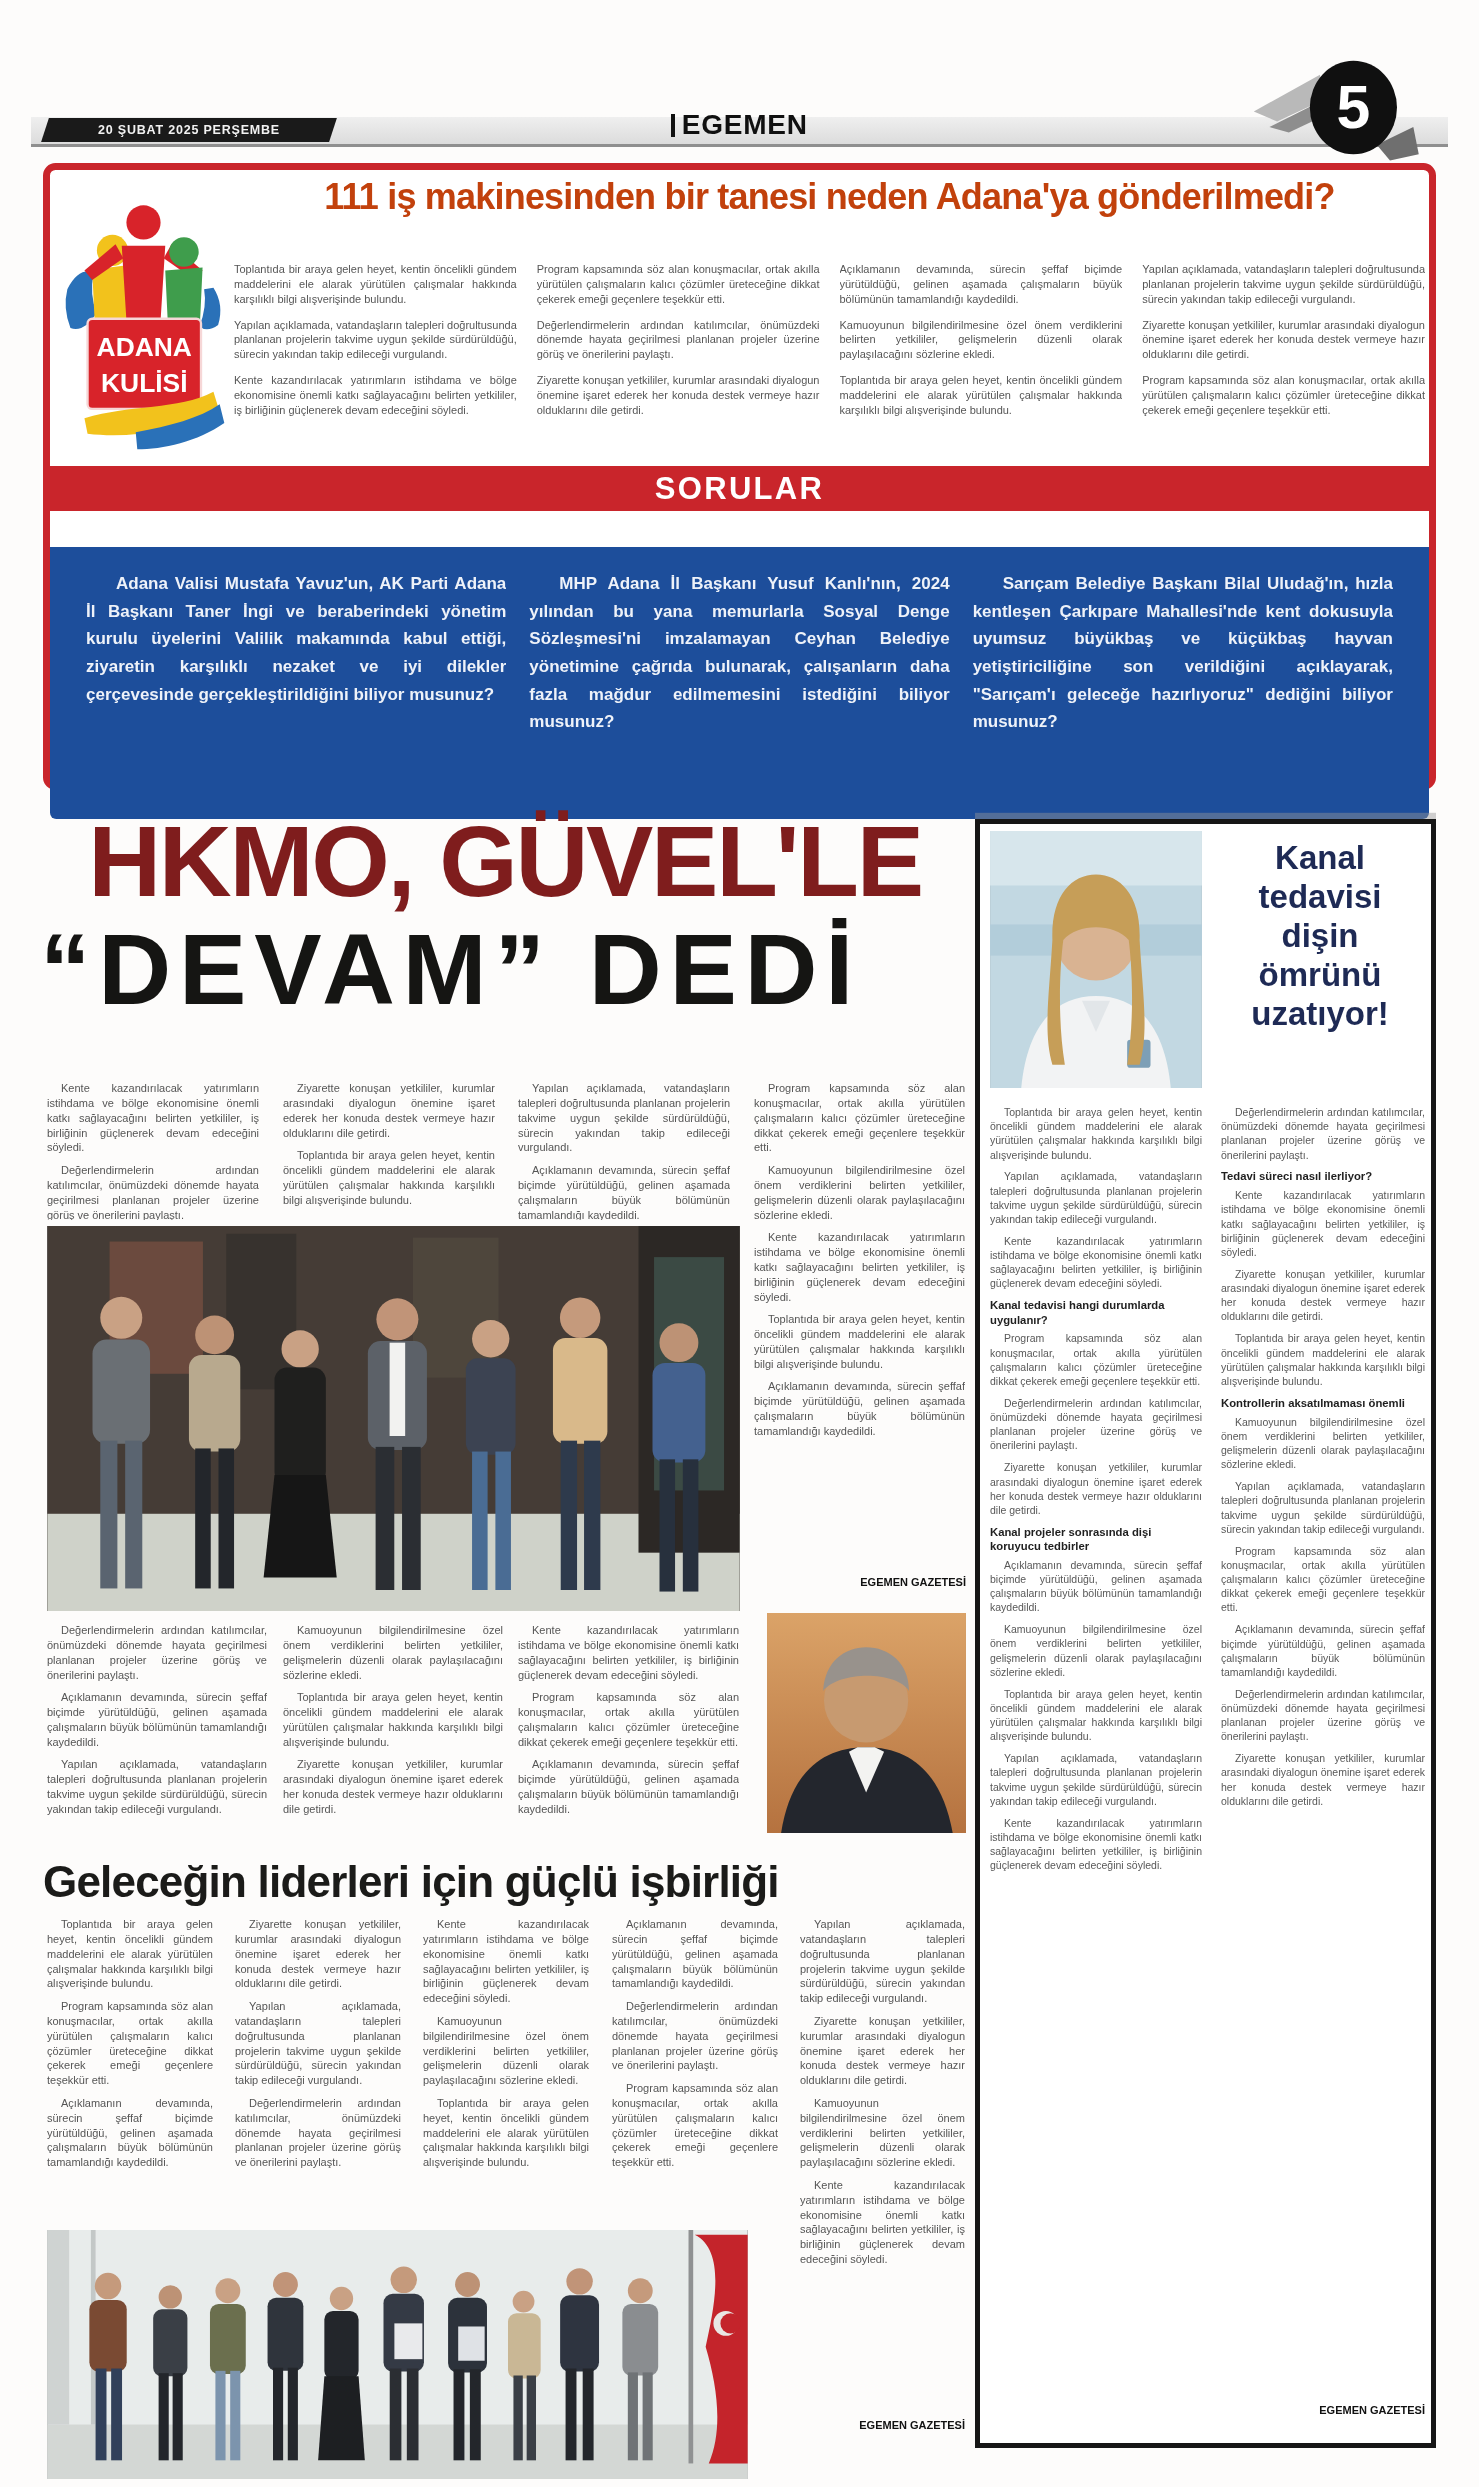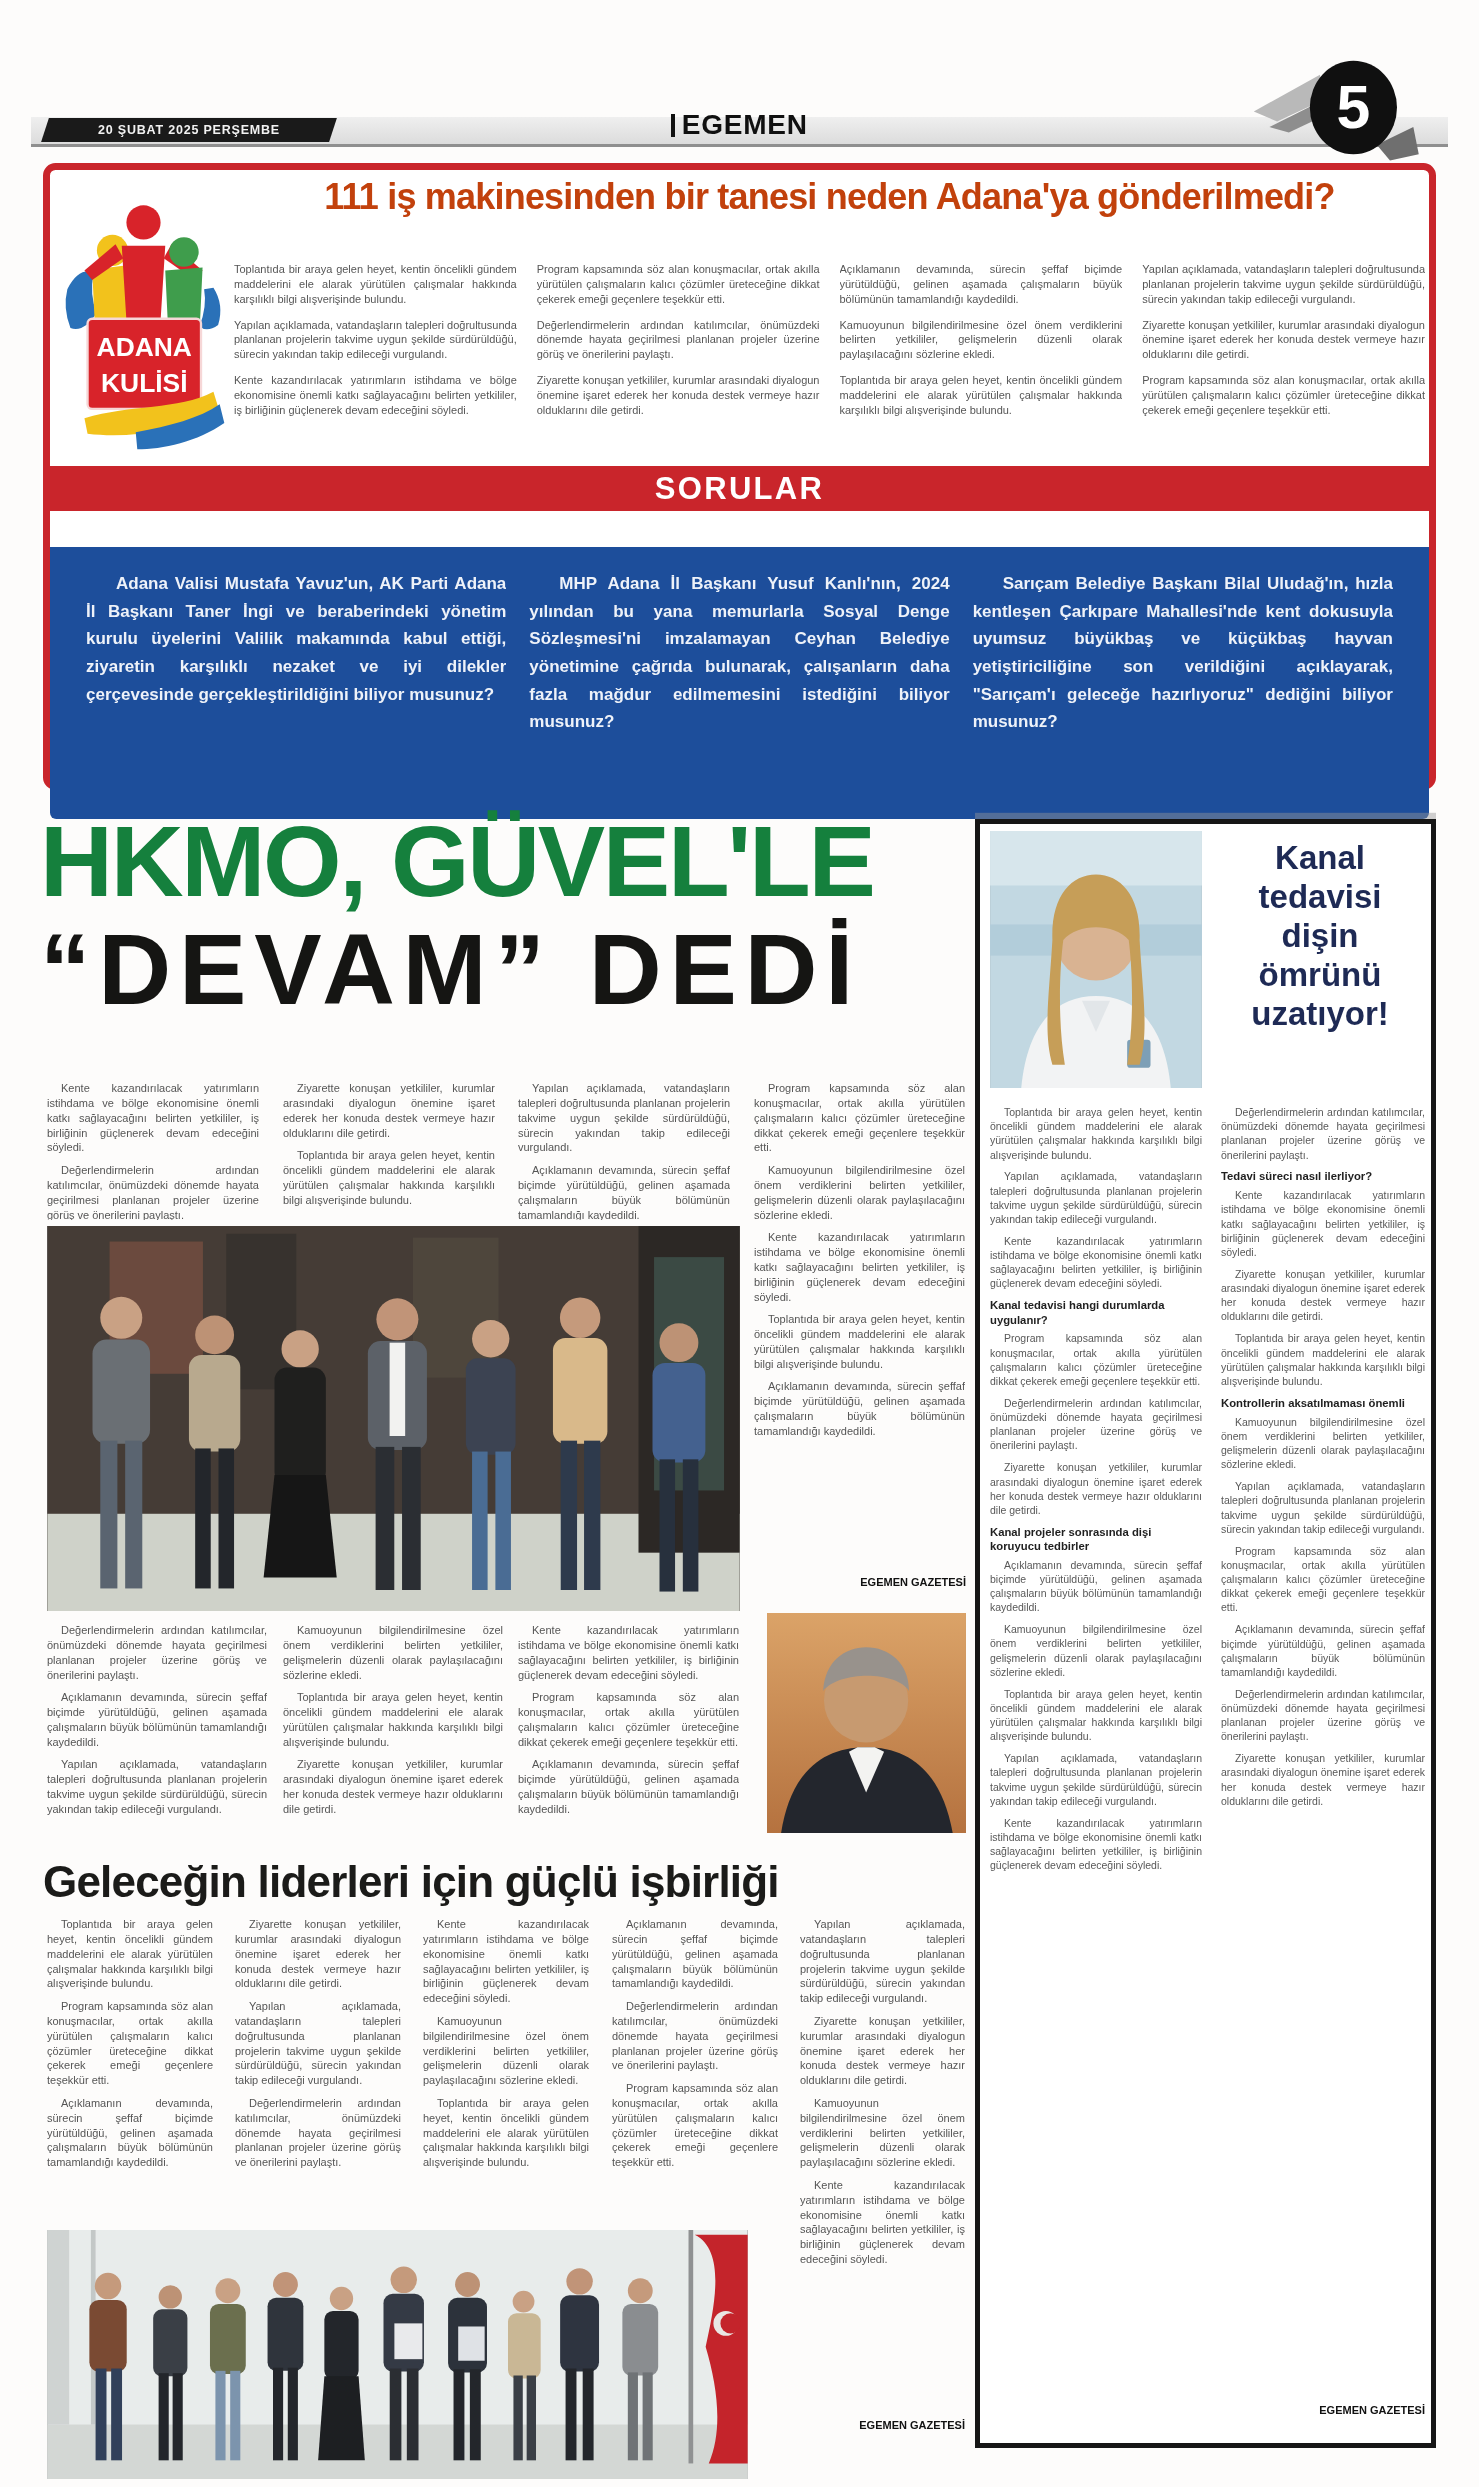--- a/index.html
+++ b/index.html
@@ -33,21 +33,21 @@
   .qbox{position:absolute;left:50px;top:511px;width:1379px;height:272px;background:#1d4e9b;
     display:flex;gap:23px;padding:23.4px 36px;border-radius:0 0 6.2px 6.2px;margin-top:36px;}
   .q{flex:1;font-weight:bold;color:#eef2f9;font-size:17px;line-height:1.62;text-align:justify;text-indent:30px;overflow:hidden;}
   
   .col{position:absolute;overflow:hidden;font-size:11px;line-height:1.35;color:#555;text-align:justify;}
   .col p{margin:0 0 7.8px;text-indent:14px;}
   .col .subhead{margin:7.8px 0 4.7px;font-weight:bold;color:#1f1f1f;font-size:11.3px;text-indent:0;text-align:left;line-height:1.25;}
   .byline{position:absolute;font-size:11px;font-weight:bold;color:#111;text-align:right;}
   
   .hl1{position:absolute;left:40px;top:811px;width:930px;font-size:101px;font-weight:900;
-    color:#15803d;letter-spacing:-2.3px;line-height:1;white-space:nowrap;}
+    color:#7f1d1d;letter-spacing:-2.3px;line-height:1;white-space:nowrap;text-align:center;}
   .hl2{position:absolute;left:40px;top:919px;width:930px;font-size:101px;font-weight:900;
     color:#151513;letter-spacing:7.8px;line-height:1;white-space:nowrap;}
   .photo{position:absolute;overflow:hidden;background:#777;}
   .photo svg{display:block;}
   
   .hl3{position:absolute;left:43px;top:1857px;width:926px;font-size:44px;font-weight:800;
     color:#1b1b19;letter-spacing:-0.8px;white-space:nowrap;}
   
   .side-box{position:absolute;left:975px;top:819px;width:461px;height:1629px;
     border:5.4px solid #161616;background:#fff;box-shadow:0 -6.2px 0 rgba(150,150,150,.45);}

